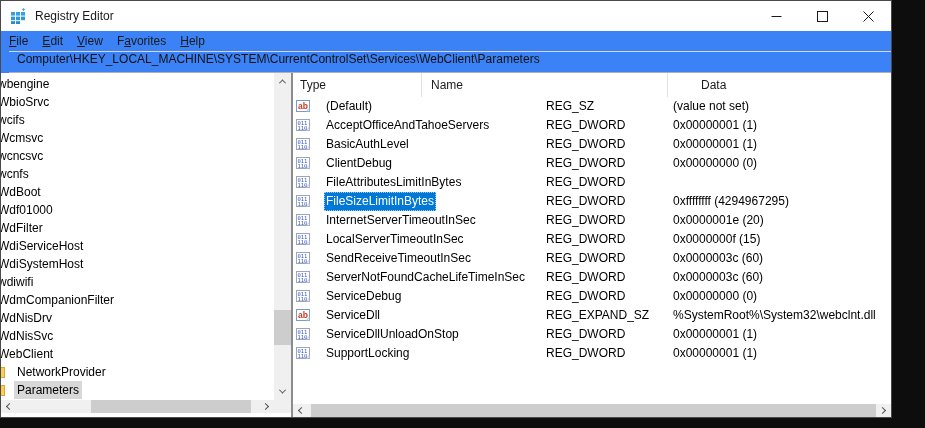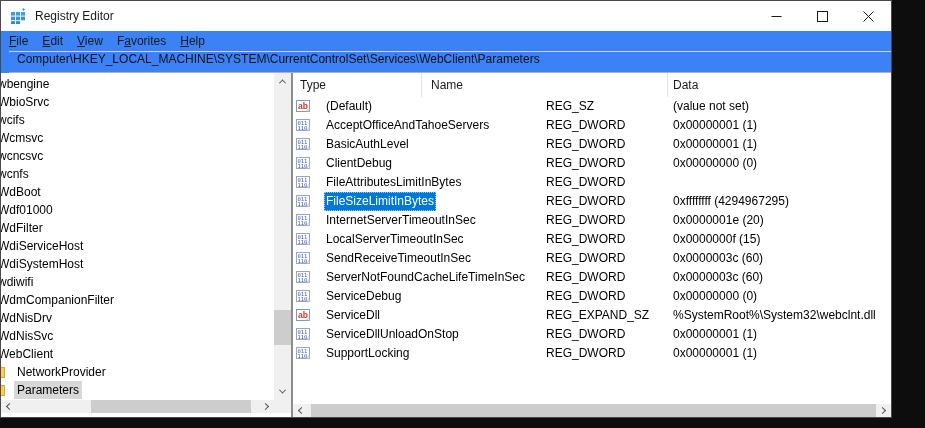--- a/index.html
+++ b/index.html
@@ -38,21 +38,21 @@
   .titem.child .folder { width:4px; height:11px; background:#f8cf5e;
                          border:1px solid #d8a92f; border-left:none; margin-right:9px; flex:none; }
   .tlabel { font-size:12px; line-height:18px; padding:0 3px; }
   .tlabel.sel { background:#d8d8d8; }
 
   
   .lv-header { display:flex; height:24px; line-height:24px; font-size:12px; color:#1b1b1b; }
   .hcell { border-right:1px solid #e2e2e2; overflow:hidden; }
   .hcell.name { width:246px; padding-left:9px; }
   .hcell.type { width:129px; padding-left:7px; }
-  .hcell.data { flex:1; padding-left:5px; border-right:none; }
+  .hcell.data { flex:1; padding-left:5px; border-right:none;margin-left:28px; }
   .lv-rows { position:absolute; left:0; top:24px; right:0; bottom:13px; overflow:hidden; }
   .vrow { display:flex; height:19px; font-size:12px; line-height:19px; }
   .cell { overflow:hidden; white-space:nowrap;gap:9px; }
   .cell.name { width:246px; display:flex; align-items:center; padding-left:3px; }
   .cell.type { width:129px; padding-left:7px; }
   .cell.data { flex:1; padding-left:5px; }
   .vicon { flex:none; margin-right:4px; display:inline-flex; }
   .vname { padding:0 2px; white-space:nowrap; }
   .vname.sel { background:#0078d7; color:#fff; outline:1px dotted #9ecbf0; outline-offset:-1px; }
 

